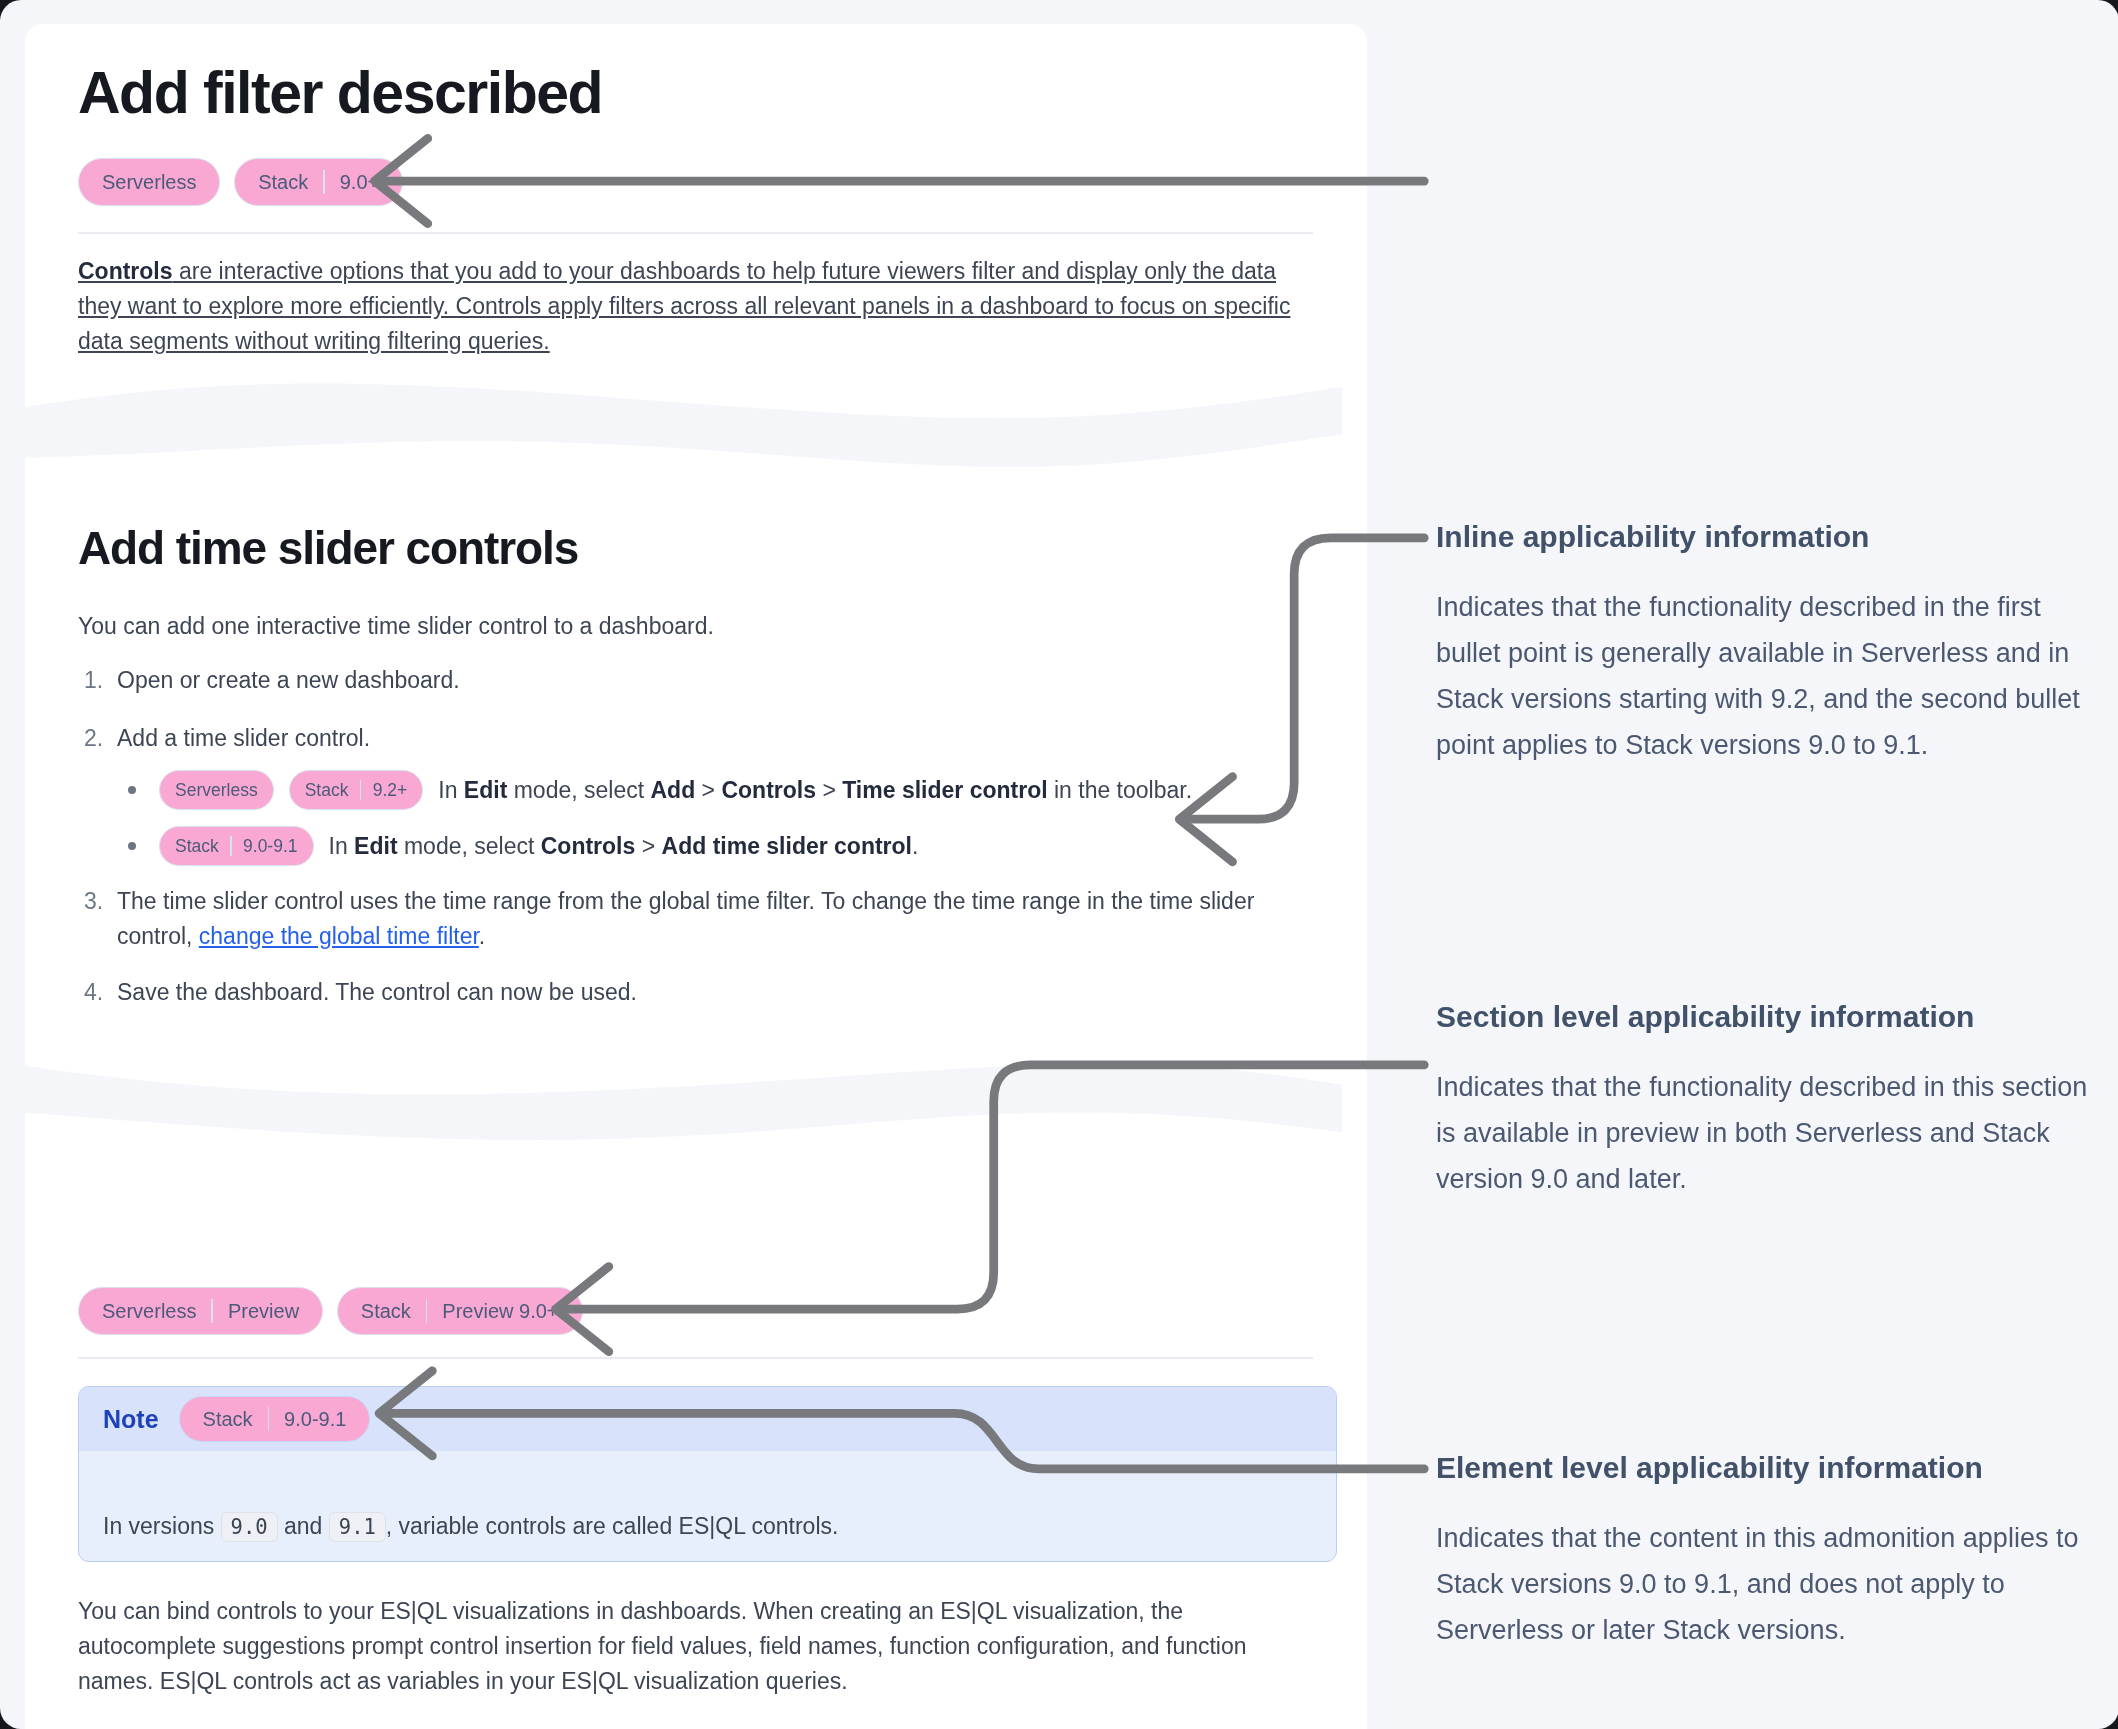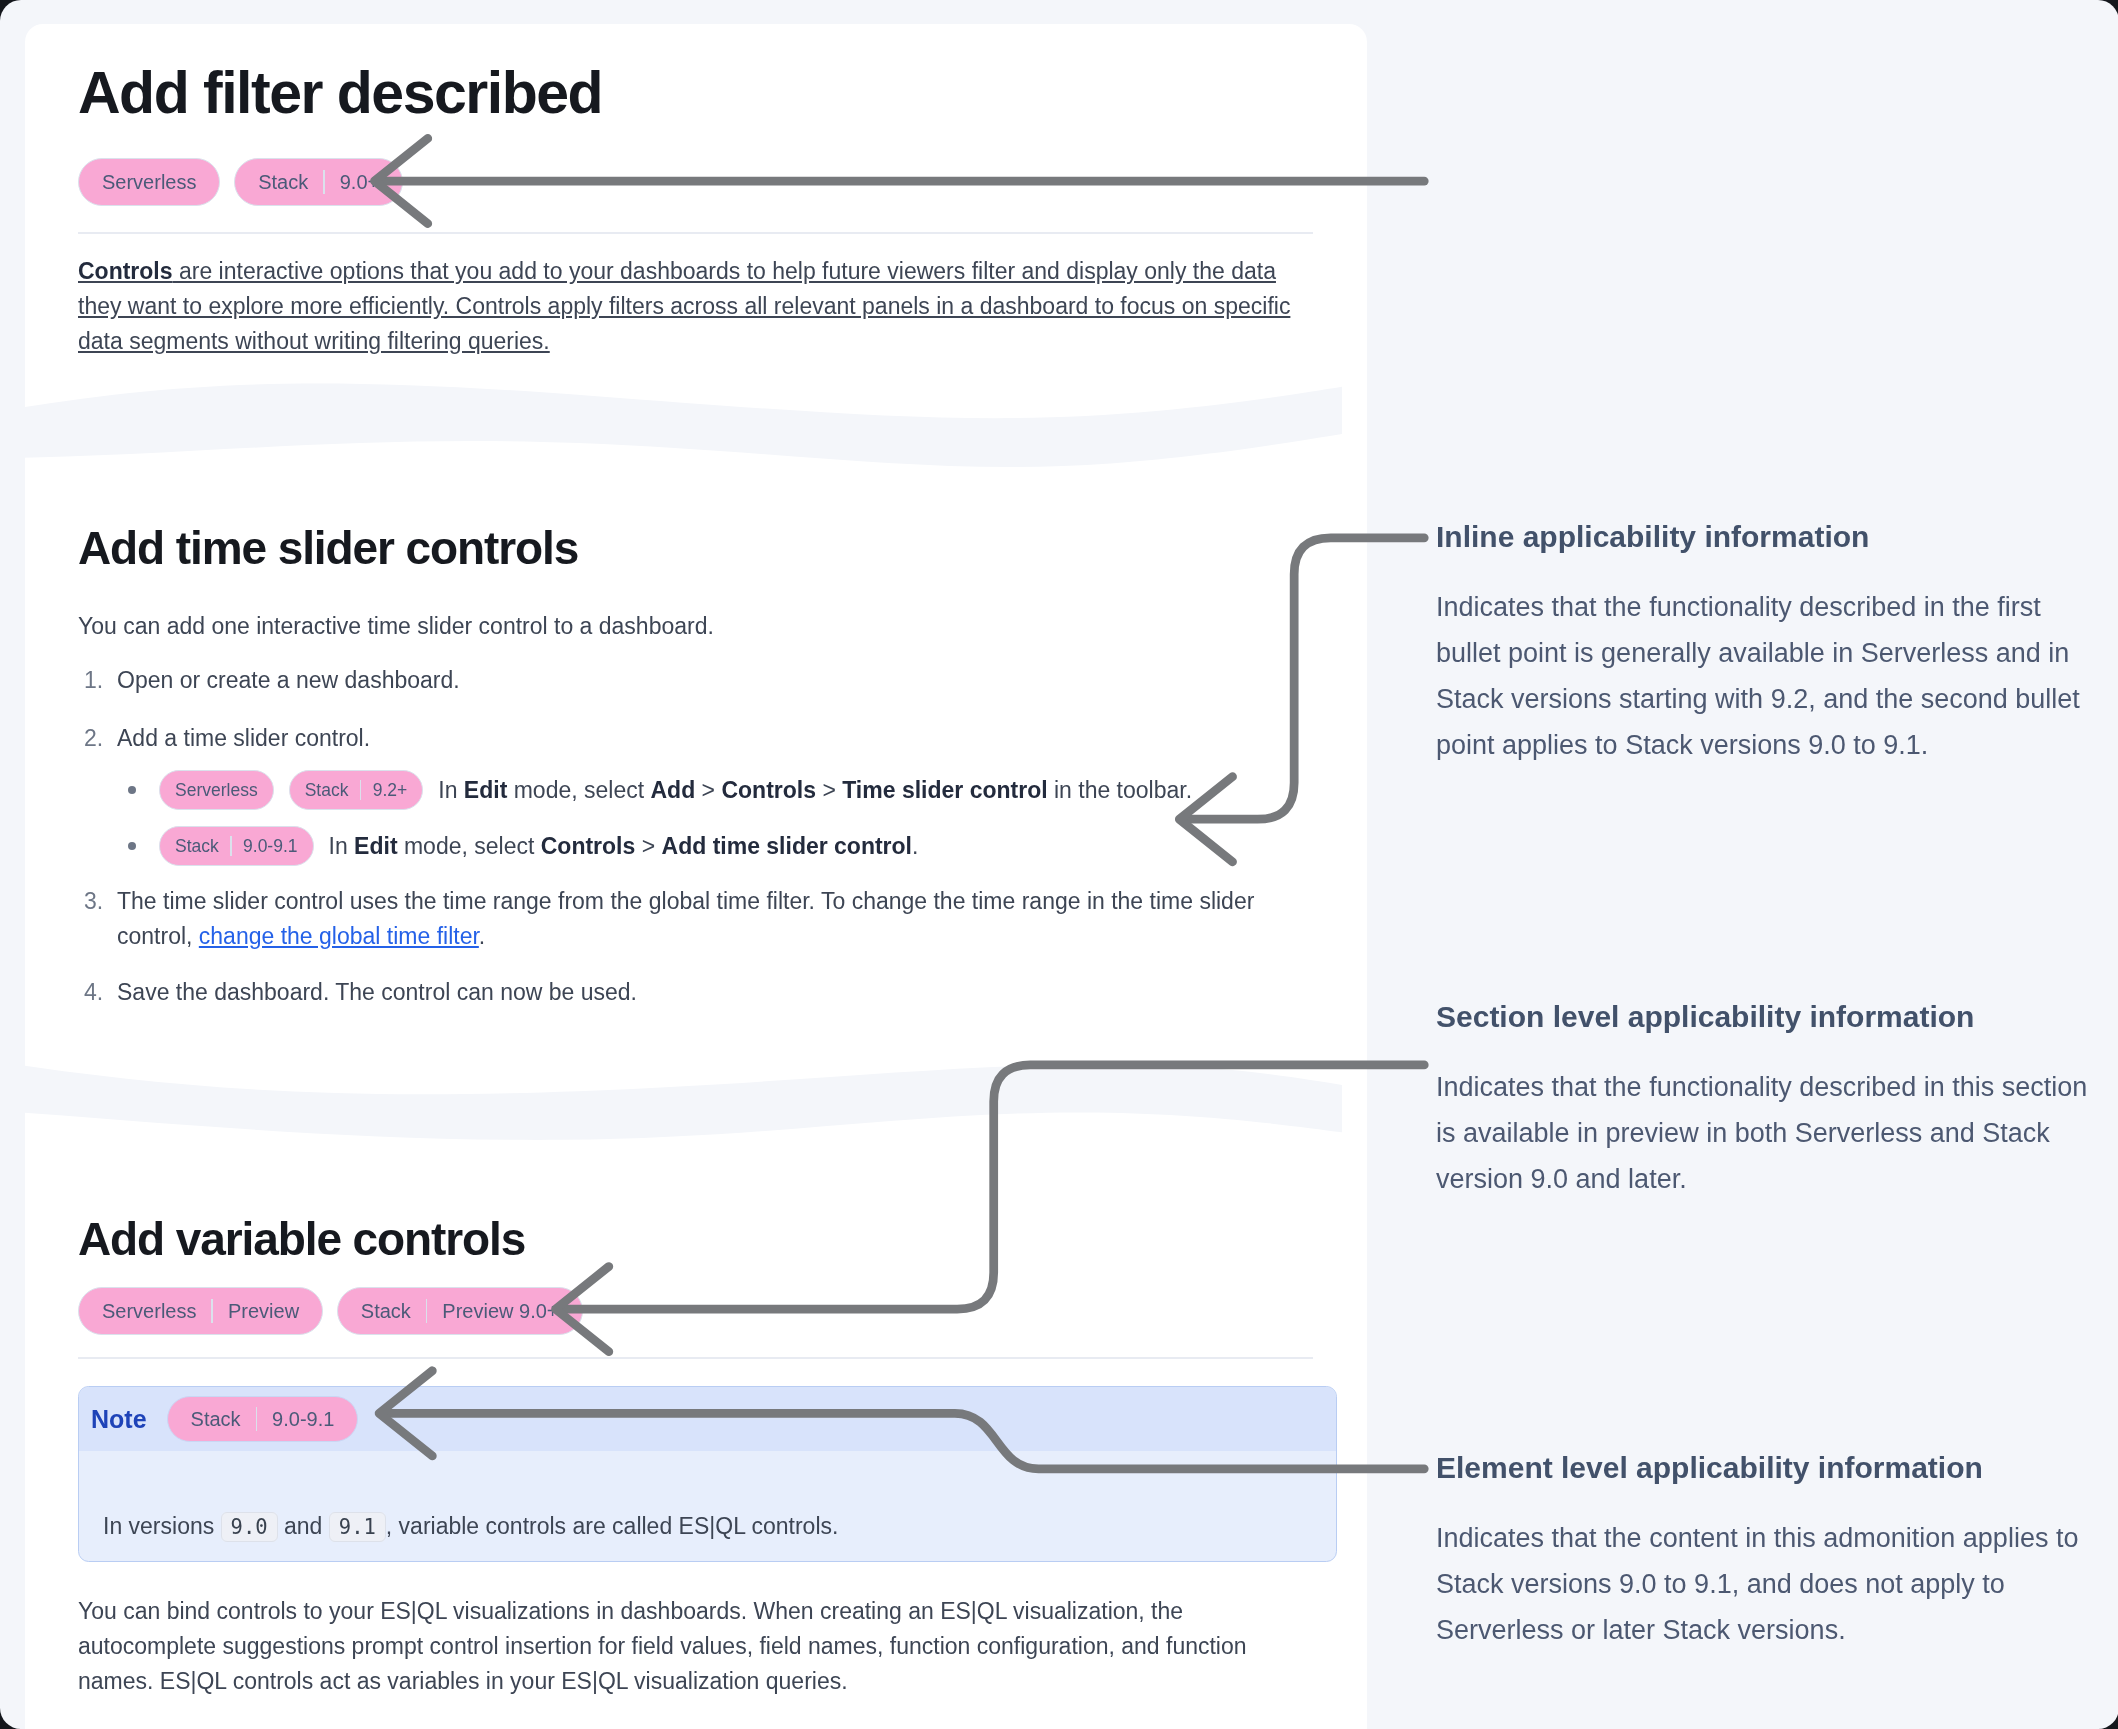--- a/index.html
+++ b/index.html
@@ -21,21 +21,21 @@
   p.body, .step-text, .note-body-text{font-size:23px;line-height:35px;color:#3d4554;margin:0;}
   p.body b, .step-text b{color:#232b3d;font-weight:700;}
   a.lnk{color:#2461e8;}
   .step{display:flex;align-items:flex-start;}
   .step-num{width:33px;flex:none;font-size:23px;line-height:35px;color:#6d7686;}
   .step-body{font-size:23px;line-height:35px;color:#3d4554;width:1171px;}
   .bullet{display:flex;align-items:center;gap:15px;}
   .bullet-dot{width:8.4px;height:8.4px;border-radius:50%;background:#6d7686;flex:none;margin-right:7.6px;}
   .bullet .step-text{white-space:nowrap;}
   .note{width:1257px;border:1.5px solid #b9cdf3;border-radius:10.6px;overflow:hidden;background:#e7eefc;}
-  .note-head{display:flex;align-items:center;gap:20px;background:#d8e3fb;height:64px;padding:0 12px;}
+  .note-head{display:flex;align-items:center;gap:20px;background:#d8e3fb;height:64px;padding:0 24px;}
   .note-label{font-size:25px;font-weight:700;color:#1e43b8;}
   .note-body{padding:20px 24px 16px 24px;margin-top:38px;}
   code.chip{font-family:"DejaVu Sans Mono","Liberation Mono",monospace;font-size:20.5px;background:#eef0f6;border:1.1px solid #dde1ea;border-radius:6px;padding:2.3px 9px;color:#39424f;}
   .ann{position:absolute;left:1436px;width:654px;}
   .ann-title{font-size:30px;font-weight:700;color:#42516a;line-height:1.15;margin:0;}
   .ann-body{font-size:27px;line-height:46px;color:#4c5871;margin:0;}
   .arrows{position:absolute;inset:0;pointer-events:none;}
 </style>
 </head>
 <body>
@@ -116,23 +116,20 @@
   <div class="abs step" style="left:84px;top:884px;">
     <span class="step-num">3.</span>
     <span class="step-body" style="width:1187px;">The time slider control uses the time range from the global time filter. To change the time range in the time slider control, <a class="lnk" href="#">change the global time filter</a>.</span>
   </div>
 
   <div class="abs step" style="left:84px;top:975px;">
     <span class="step-num">4.</span>
     <span class="step-body">Save the dashboard. The control can now be used.</span>
   </div>
 
-  <div class="abs" style="left:78px;top:1216px;">
-    <h2 class="title">Add variable controls</h2>
-  </div>
 
   <div class="abs badge-row" style="left:78px;top:1287px;">
     <span class="pill">
       <span>Serverless</span>
       <span class="sep"></span>
       <span>Preview</span>
     </span>
     <span class="pill">
       <span>Stack</span>
       <span class="sep"></span>

